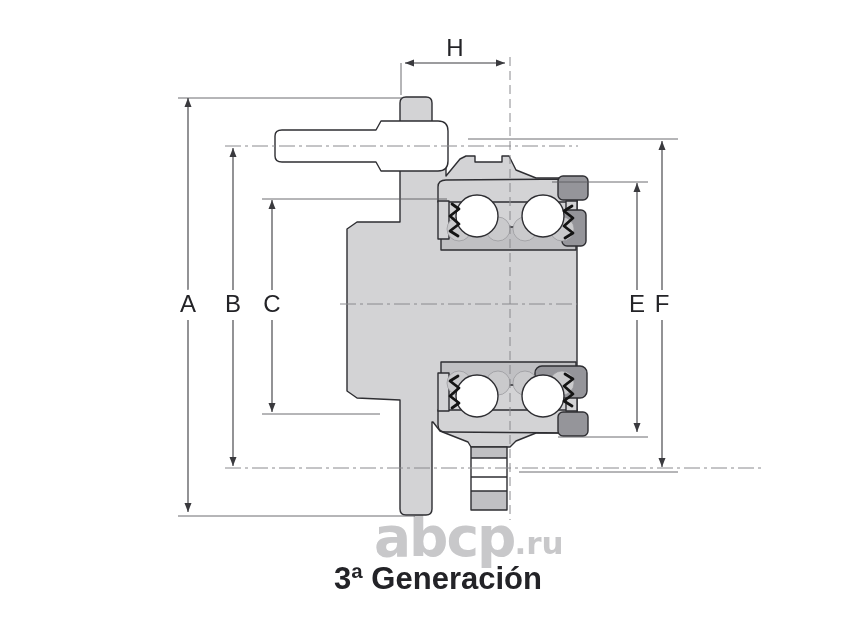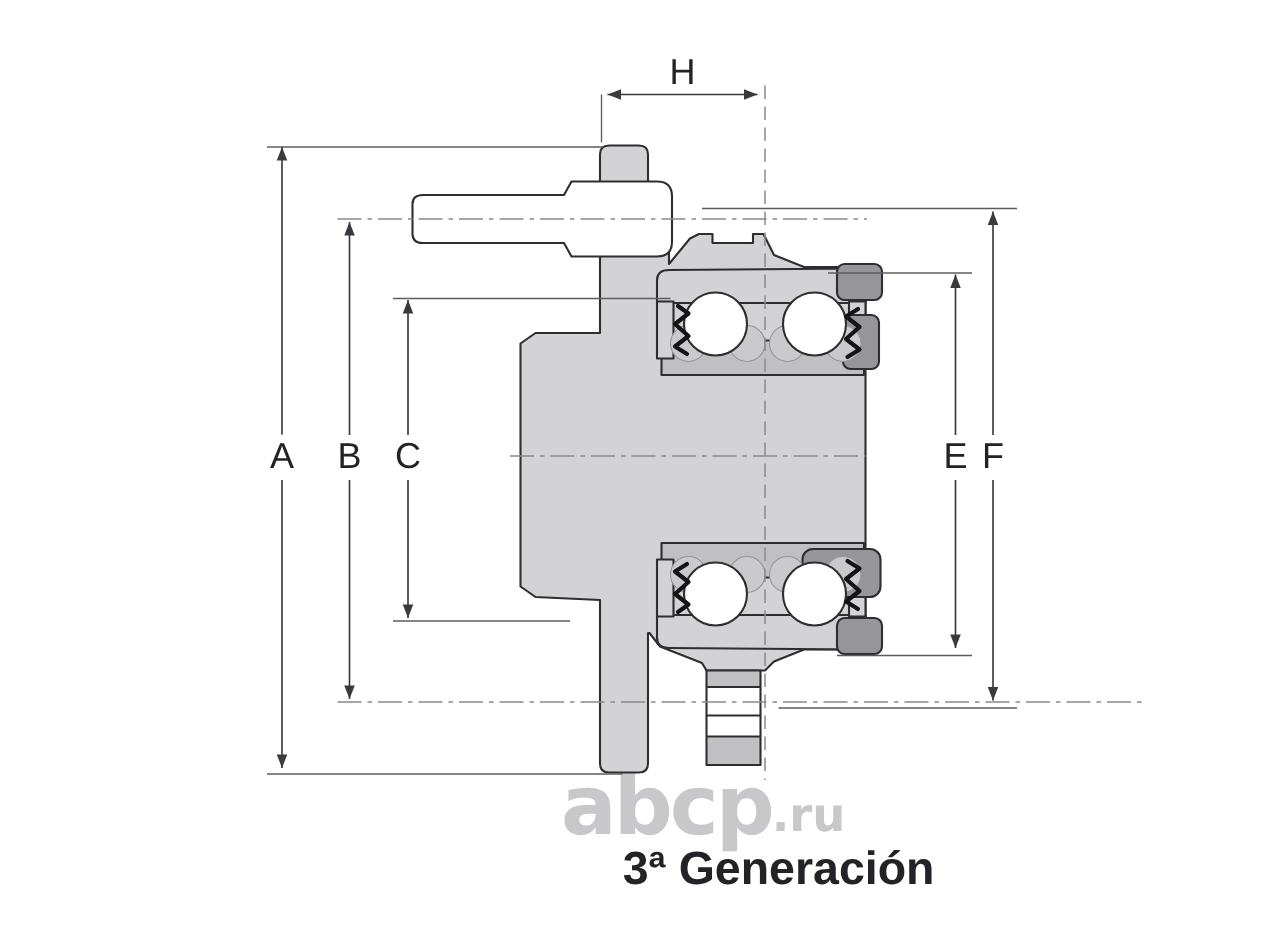--- a/index.html
+++ b/index.html
@@ -17,21 +17,21 @@
   .cl{stroke:var(--centerline);stroke-width:1;fill:none;stroke-dasharray:16 4 3 4;}
   .dash{stroke:var(--centerline);stroke-width:1;fill:none;stroke-dasharray:9 5;}
   .seal{stroke:var(--seal);stroke-width:2.8;fill:none;stroke-linejoin:round;stroke-linecap:round;}
   .cage{fill:var(--cage);stroke:var(--dark);stroke-width:0.7;}
   .dimlabel{font-family:"Liberation Sans",sans-serif;font-size:24px;fill:var(--caption);
             text-anchor:middle;paint-order:stroke;stroke:#ffffff;stroke-width:5px;}
   .wm-main{font-family:"DejaVu Sans",sans-serif;font-weight:bold;font-size:55px;
            fill:var(--watermark);letter-spacing:-2px;}
   .wm-suffix{font-family:"DejaVu Sans",sans-serif;font-weight:bold;font-size:31px;
              fill:var(--watermark);}
-  #caption{position:absolute;left:253px;top:561px;width:370px;text-align:right;
+  #caption{position:absolute;left:253px;top:561px;width:370px;text-align:center;
            font-size:31px;font-weight:bold;color:var(--caption);
            font-family:"Liberation Sans",sans-serif;letter-spacing:0px;}
 </style>
 </head>
 <body>
 
 <div id="stage">
 
   <svg width="845" height="634" viewBox="0 0 845 634">
 

